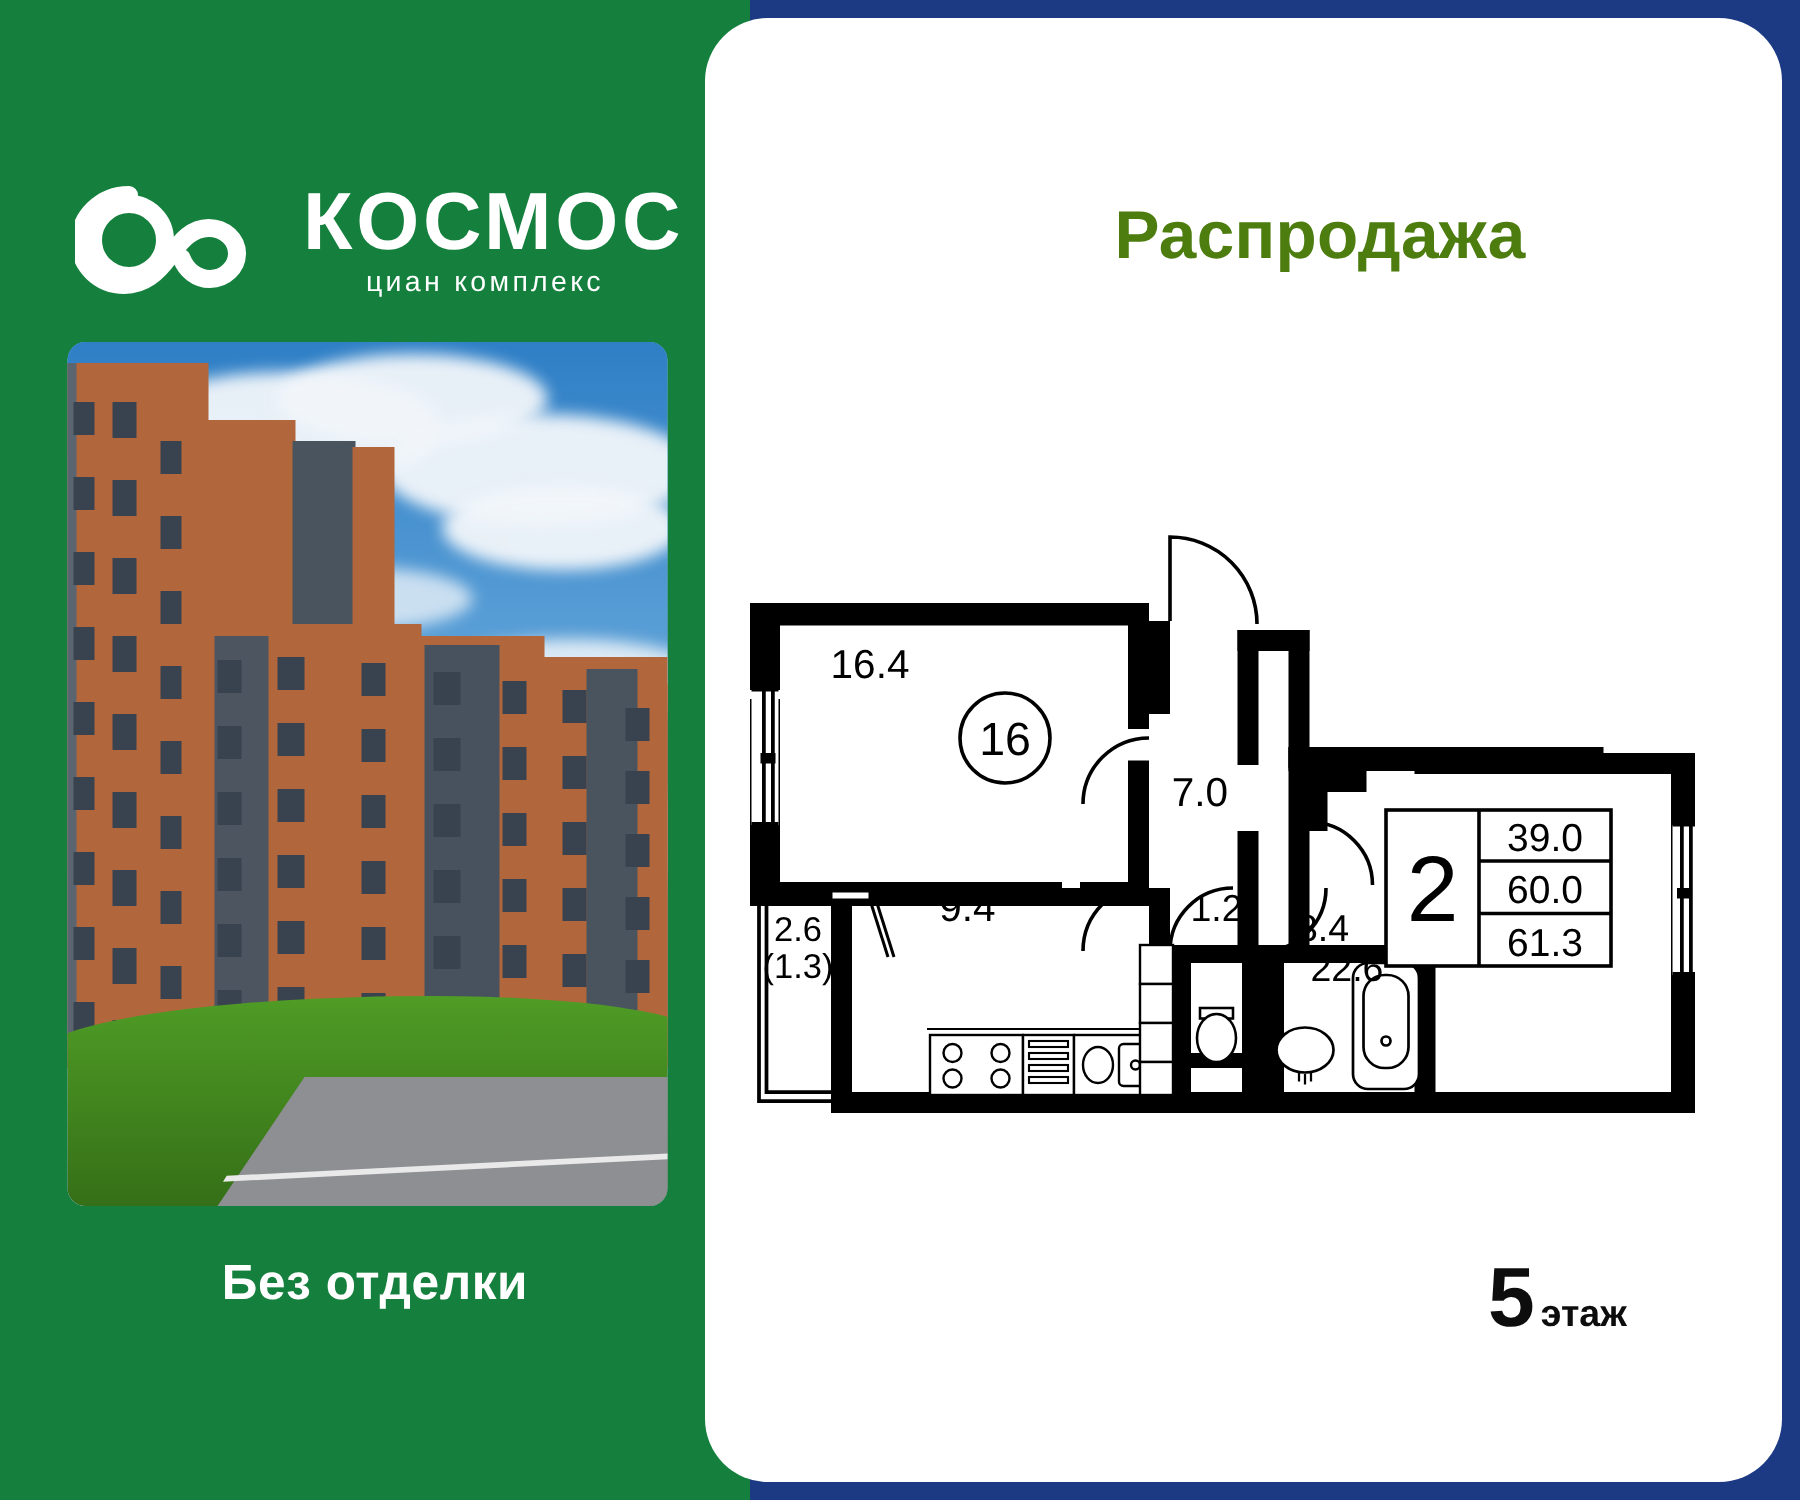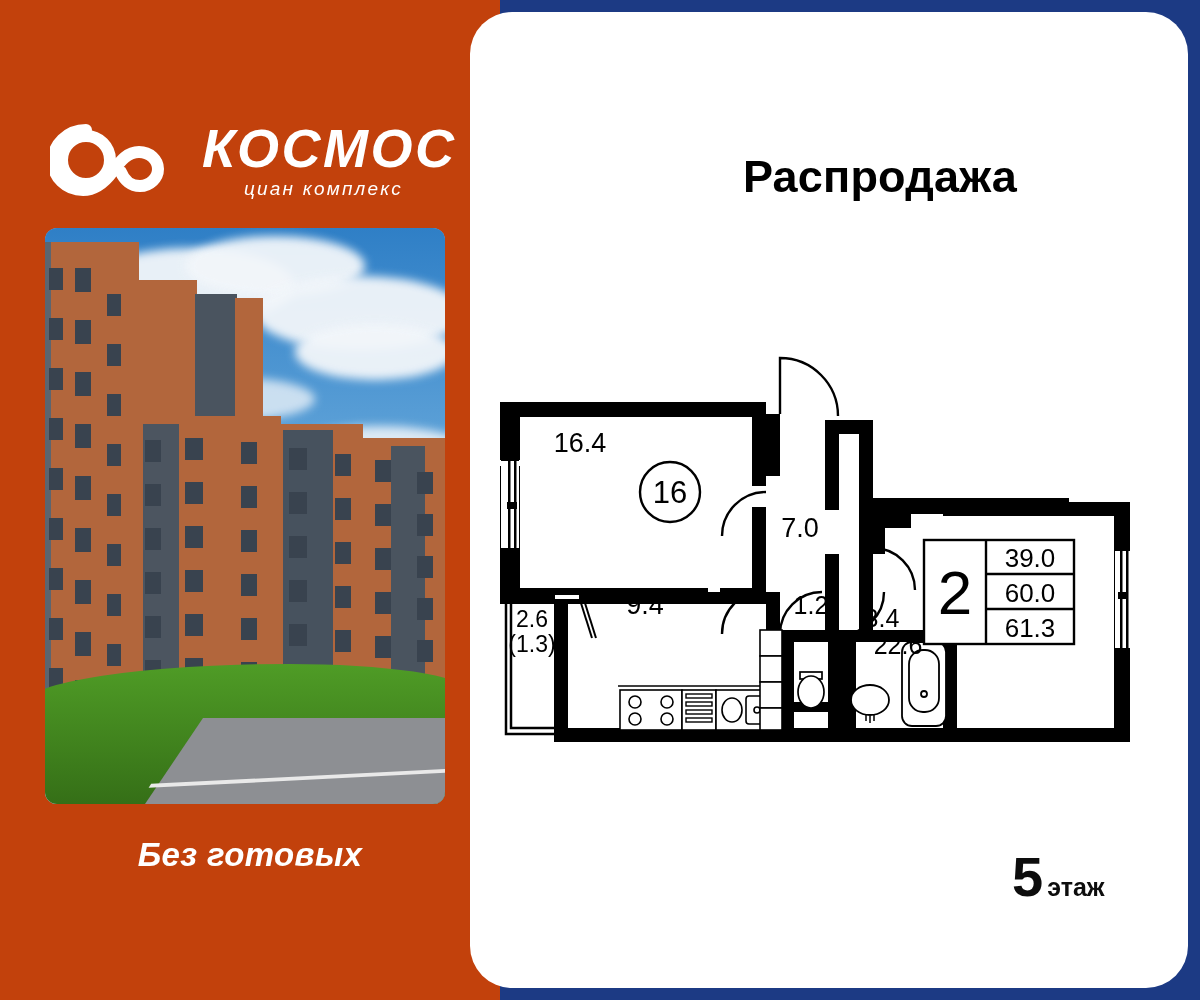--- a/index.html
+++ b/index.html
@@ -5,21 +5,21 @@
   html,body{margin:0;padding:0;}
   body{
     width:1200px;height:1000px;overflow:hidden;
     background:#1c3a84;
     font-family:"Liberation Sans","DejaVu Sans",sans-serif;
     -webkit-font-smoothing:antialiased;
   }
   .stage{position:relative;width:1200px;height:1000px;}
 
   
-  .left-panel{position:absolute;left:0;top:0;width:500px;height:1000px;background:#c2410c;font-style:italic;}
+  .left-panel{position:absolute;left:0;top:0;width:500px;height:1000px;background:#15803d;}
 
   .logo{position:absolute;left:50px;top:118px;width:400px;height:96px;}
   .logo-mark{position:absolute;left:0;top:6px;width:130px;height:72px;}
   .logo-text{position:absolute;left:152px;top:2px;}
   .logo-title{
     font-size:54px;font-weight:bold;color:#ffffff;letter-spacing:2.5px;line-height:56px;
   }
   .logo-sub{
     font-size:19px;color:#ffffff;letter-spacing:2.2px;line-height:22px;margin-top:2px;margin-left:42px;
   }
@@ -42,38 +42,37 @@
   }
 
   
   .card{
     position:absolute;left:470px;top:12px;width:718px;height:976px;
     background:#ffffff;border-radius:42px;
   }
 
   .headline{
     position:absolute;left:130px;top:118px;width:560px;
-    color:#000000;font-size:45px;font-weight:bold;line-height:53px;letter-spacing:.2px;
+    color:#4d7c0f;font-size:45px;font-weight:bold;line-height:53px;letter-spacing:.2px;
     text-align:center;
-    margin-top:20px;
   }
 
   
   .plan{position:absolute;left:0;top:330px;width:718px;height:400px;}
   .plan svg{display:block;}
 
   
   .stats{position:absolute;left:0;top:812px;width:718px;height:96px;}
   .stat{position:absolute;white-space:nowrap;color:#0d0d0d;}
   .stat .big{font-size:56px;font-weight:bold;letter-spacing:-1px;}
   .stat .small{font-size:25px;font-weight:bold;margin-left:5px;}
   .stat .sup{font-size:14px;font-weight:bold;vertical-align:super;margin-left:1px;}
   .s1{left:54px;top:12px;}
   .s2{left:288px;top:12px;}
-  .s3{left:522px;top:20px;margin-left:20px;}
+  .s3{left:522px;top:8px;}
 
   .watermark{
     position:absolute;left:392px;top:798px;width:300px;height:120px;
     color:#f0f0f0;font-size:74px;font-weight:bold;letter-spacing:2px;
     pointer-events:none;user-select:none;
   }
   .wm-pin{position:absolute;left:44px;top:4px;width:34px;height:46px;}
   .wm-text{position:absolute;left:6px;top:44px;}
 </style>
 </head>
@@ -198,21 +197,21 @@
           <rect x="372" y="412" width="16" height="22"></rect>
             <rect x="372" y="454" width="16" height="22"></rect>
         </g>
       </svg>
 
       <div class="grass"></div>
       <div class="road"></div>
       <div class="road-line"></div>
     </div>
 
-    <div class="caption">Без готовых</div>
+    <div class="caption">Без отделки</div>
   </div>
 
   <div class="card">
 
     <div class="headline">
       <div>Распродажа</div>
     </div>
 
     <div class="plan">
       <svg width="718" height="400" viewBox="0 0 718 400">

